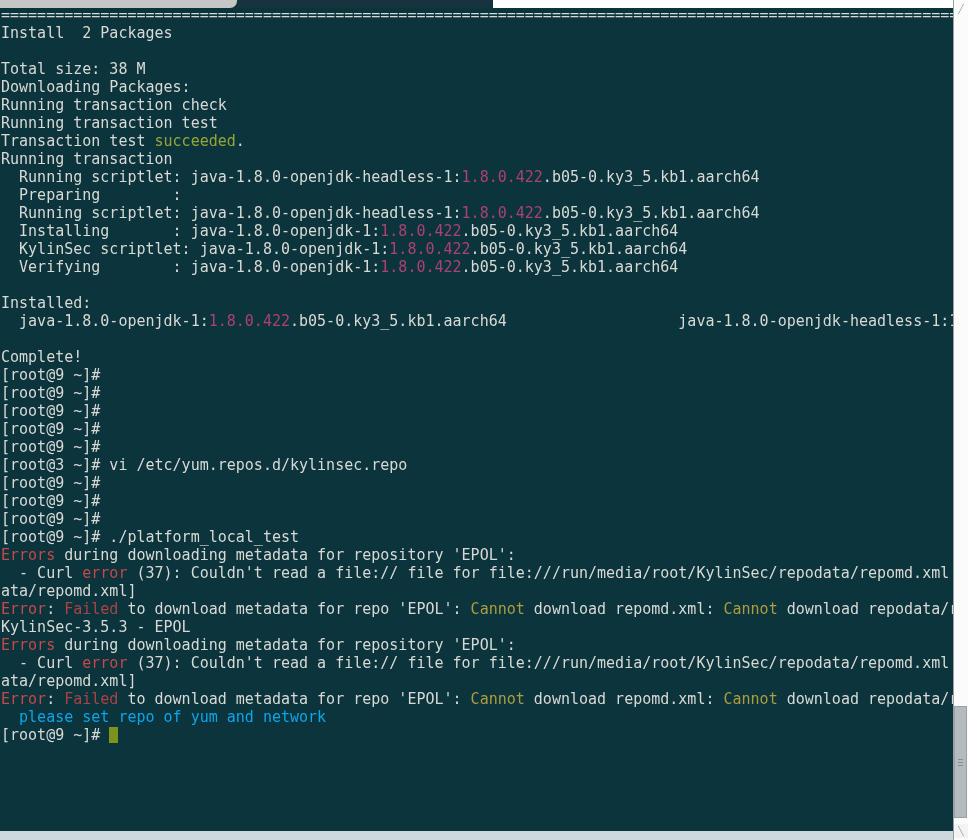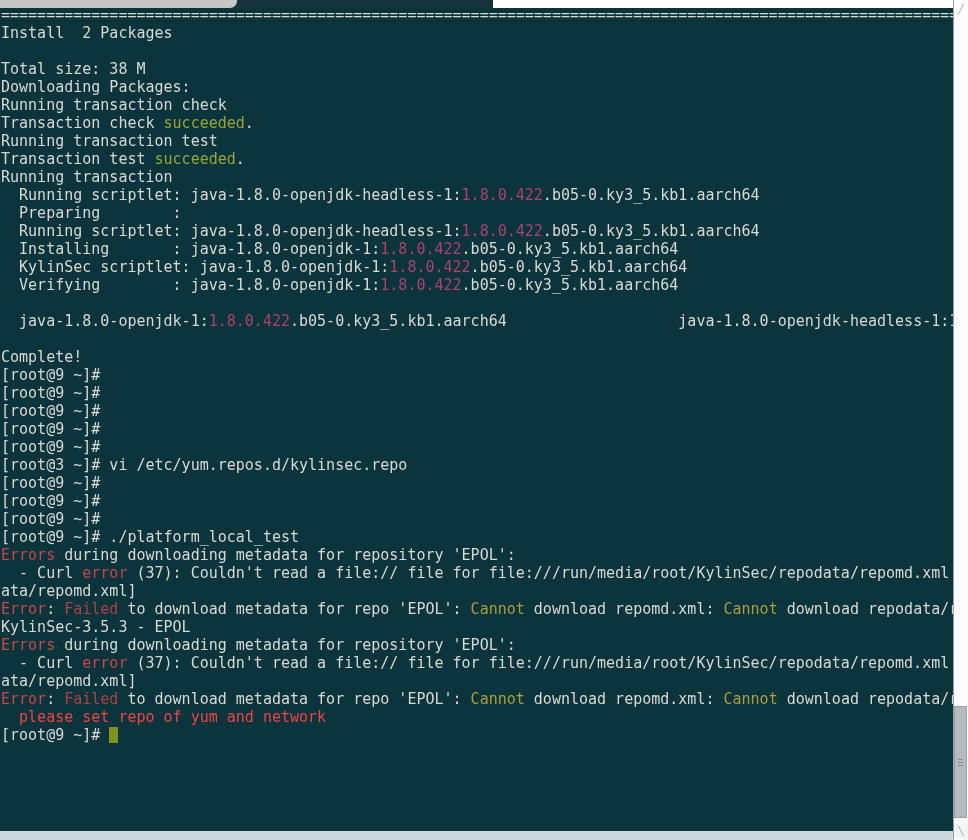--- a/index.html
+++ b/index.html
@@ -57,31 +57,31 @@
 <body>
 
 <div class="terminal">
   <div id="terminal-output">
       <div class="line"><span>===========================================================================================================</span></div>
       <div class="line"><span>Install  2 Packages</span></div>
       <div class="line">&nbsp;</div>
       <div class="line"><span>Total size: 38 M</span></div>
       <div class="line"><span>Downloading Packages:</span></div>
       <div class="line"><span>Running transaction check</span></div>
-      <div class="line"><span>Transaction check </span><span style="color: rgb(154, 166, 52);">succeeded</span><span>.</span></div>
       <div class="line"><span>Running transaction test</span></div>
       <div class="line"><span>Transaction test </span><span style="color: rgb(154, 166, 52);">succeeded</span><span>.</span></div>
       <div class="line"><span>Running transaction</span></div>
       <div class="line"><span>  Running scriptlet: java-1.8.0-openjdk-headless-1:</span><span style="color: rgb(173, 65, 111);">1.8.0.422</span><span>.b05-0.ky3_5.kb1.aarch64</span></div>
       <div class="line"><span>  Preparing        :</span></div>
       <div class="line"><span>  Running scriptlet: java-1.8.0-openjdk-headless-1:</span><span style="color: rgb(173, 65, 111);">1.8.0.422</span><span>.b05-0.ky3_5.kb1.aarch64</span></div>
       <div class="line"><span>  Installing       : java-1.8.0-openjdk-1:</span><span style="color: rgb(173, 65, 111);">1.8.0.422</span><span>.b05-0.ky3_5.kb1.aarch64</span></div>
       <div class="line"><span>  KylinSec scriptlet: java-1.8.0-openjdk-1:</span><span style="color: rgb(173, 65, 111);">1.8.0.422</span><span>.b05-0.ky3_5.kb1.aarch64</span></div>
       <div class="line"><span>  Verifying        : java-1.8.0-openjdk-1:</span><span style="color: rgb(173, 65, 111);">1.8.0.422</span><span>.b05-0.ky3_5.kb1.aarch64</span></div>
       <div class="line">&nbsp;</div>
+      <div class="line"><span>Installed:</span></div>
       <div class="line"><span>  java-1.8.0-openjdk-1:</span><span style="color: rgb(173, 65, 111);">1.8.0.422</span><span>.b05-0.ky3_5.kb1.aarch64</span><span>                   </span><span>java-1.8.0-openjdk-headless-1:1</span></div>
       <div class="line">&nbsp;</div>
       <div class="line"><span>Complete!</span></div>
       <div class="line"><span>[root@9 ~]#</span></div>
       <div class="line"><span>[root@9 ~]#</span></div>
       <div class="line"><span>[root@9 ~]#</span></div>
       <div class="line"><span>[root@9 ~]#</span></div>
       <div class="line"><span>[root@9 ~]#</span></div>
       <div class="line"><span>[root@3 ~]# vi /etc/yum.repos.d/kylinsec.repo</span></div>
       <div class="line"><span>[root@9 ~]#</span></div>
@@ -90,21 +90,21 @@
       <div class="line"><span>[root@9 ~]# ./platform_local_test</span></div>
       <div class="line"><span style="color: rgb(197, 72, 75);">Errors</span><span> during downloading metadata for repository 'EPOL':</span></div>
       <div class="line"><span>  - Curl </span><span style="color: rgb(197, 72, 75);">error</span><span> (37): Couldn't read a file:// file for file:///run/media/root/KylinSec/repodata/repomd.xml</span></div>
       <div class="line"><span>ata/repomd.xml]</span></div>
       <div class="line"><span style="color: rgb(197, 72, 75);">Error</span><span>: </span><span style="color: rgb(171, 67, 69);">Failed</span><span> to download metadata for repo 'EPOL': </span><span style="color: rgb(172, 157, 61);">Cannot</span><span> download repomd.xml: </span><span style="color: rgb(172, 157, 61);">Cannot</span><span> download repodata/r</span></div>
       <div class="line"><span>KylinSec-3.5.3 - EPOL</span></div>
       <div class="line"><span style="color: rgb(197, 72, 75);">Errors</span><span> during downloading metadata for repository 'EPOL':</span></div>
       <div class="line"><span>  - Curl </span><span style="color: rgb(197, 72, 75);">error</span><span> (37): Couldn't read a file:// file for file:///run/media/root/KylinSec/repodata/repomd.xml</span></div>
       <div class="line"><span>ata/repomd.xml]</span></div>
       <div class="line"><span style="color: rgb(197, 72, 75);">Error</span><span>: </span><span style="color: rgb(171, 67, 69);">Failed</span><span> to download metadata for repo 'EPOL': </span><span style="color: rgb(172, 157, 61);">Cannot</span><span> download repomd.xml: </span><span style="color: rgb(172, 157, 61);">Cannot</span><span> download repodata/r</span></div>
-      <div class="line"><span style="color: #ef4444;">  please set repo of yum and network</span></div>
+      <div class="line"><span style="color: #0ea5e9;">  please set repo of yum and network</span></div>
       <div class="line"><span>[root@9 ~]# </span><span class="cursor-block" style="background: rgb(126, 146, 30);"></span></div>
     </div>
 </div>
 
 <div class="tabstrip">
   <div class="seg seg-a"></div>
   <div class="seg seg-b"></div>
   <div class="seg seg-c"></div>
 </div>
 

